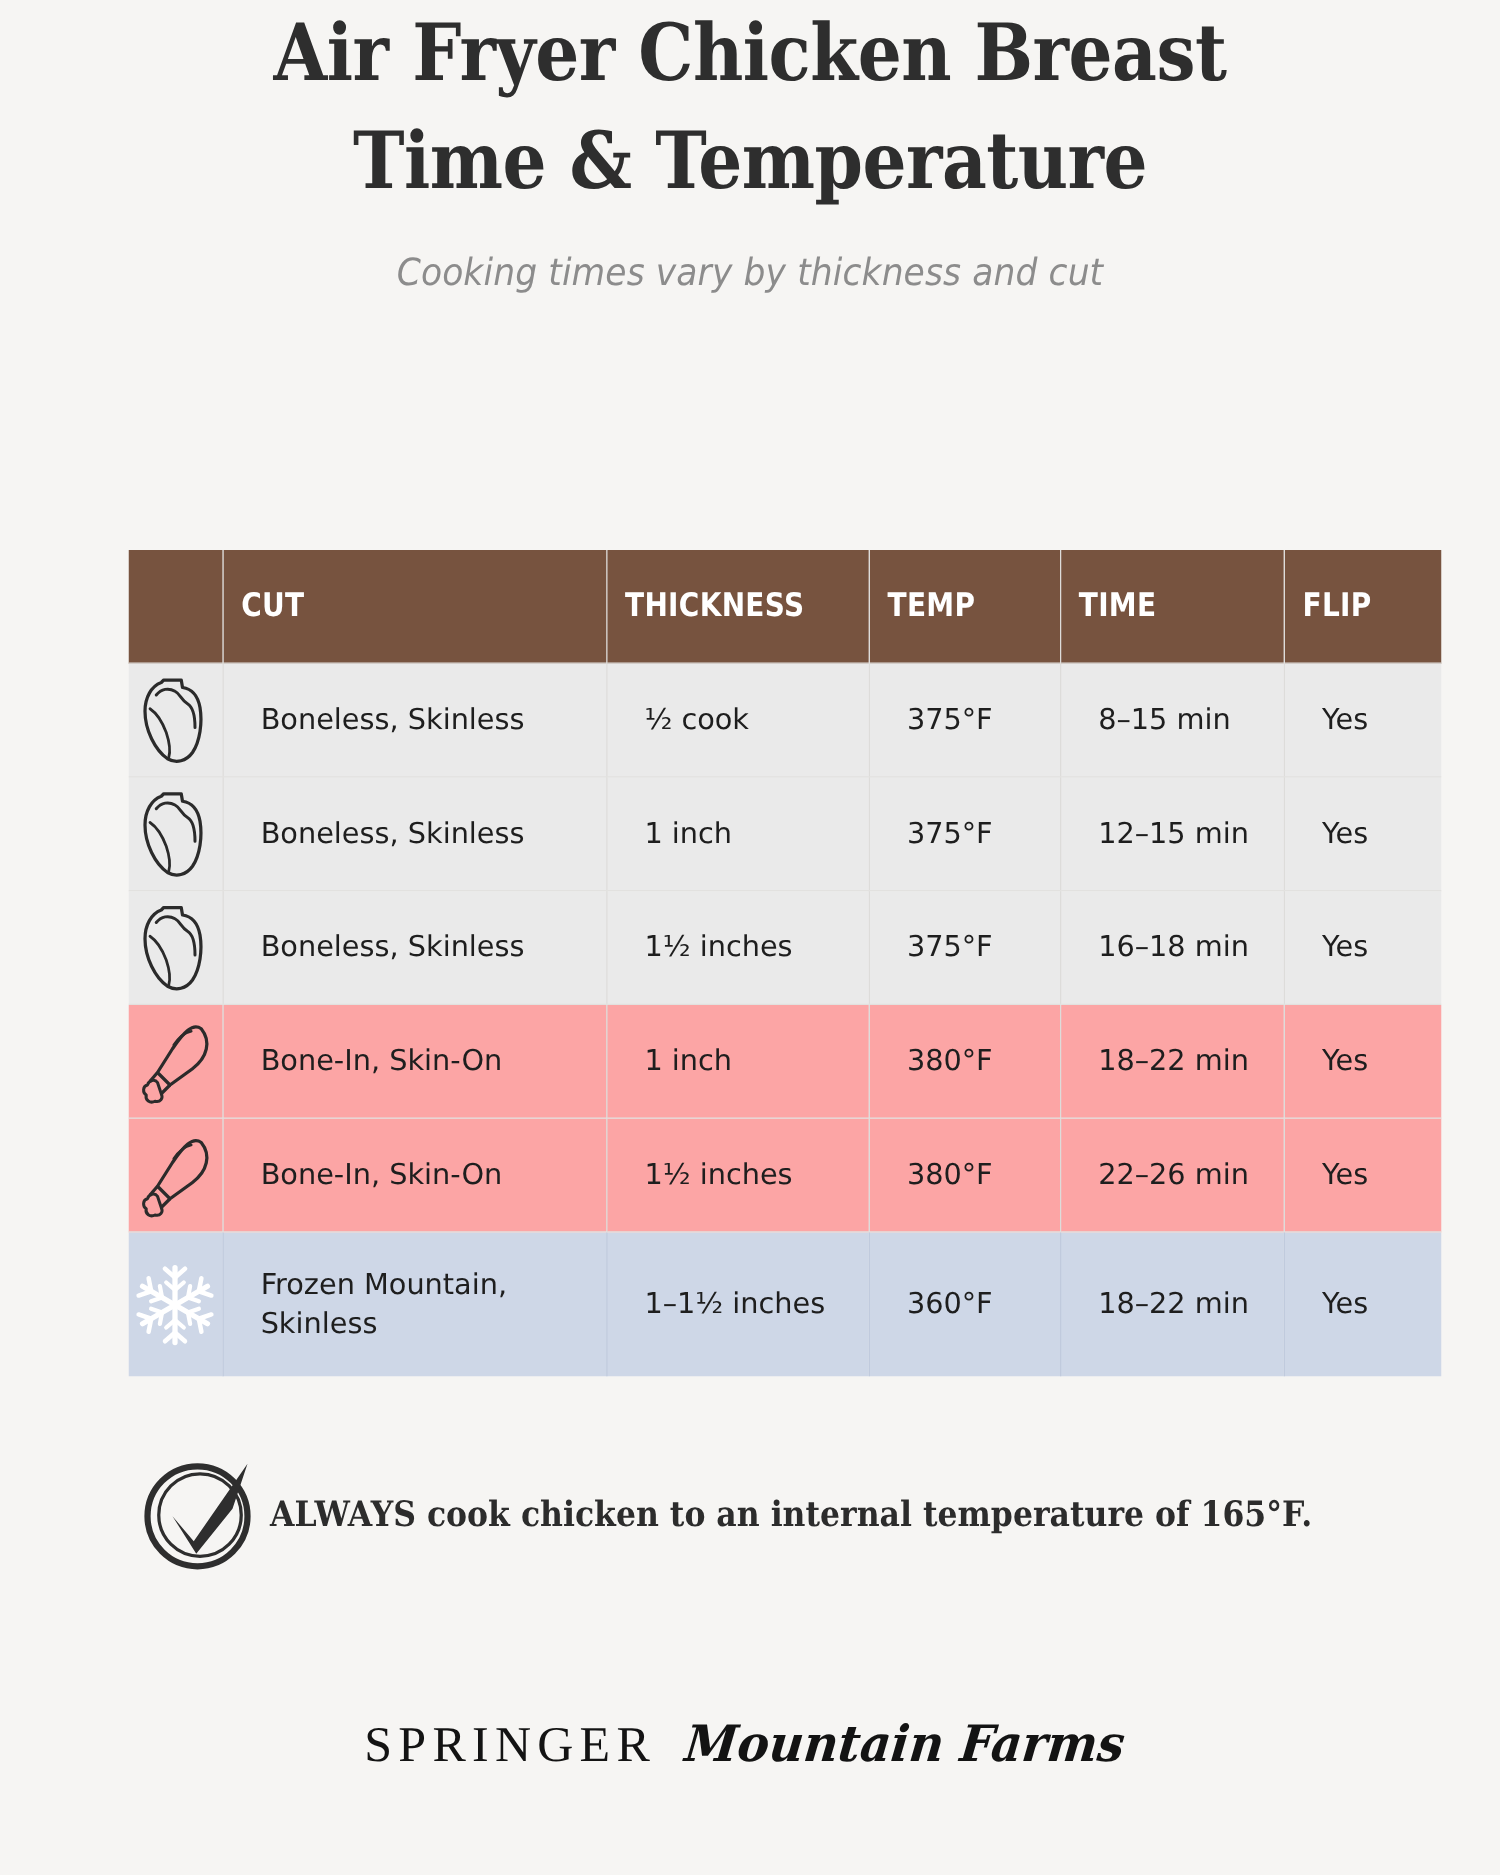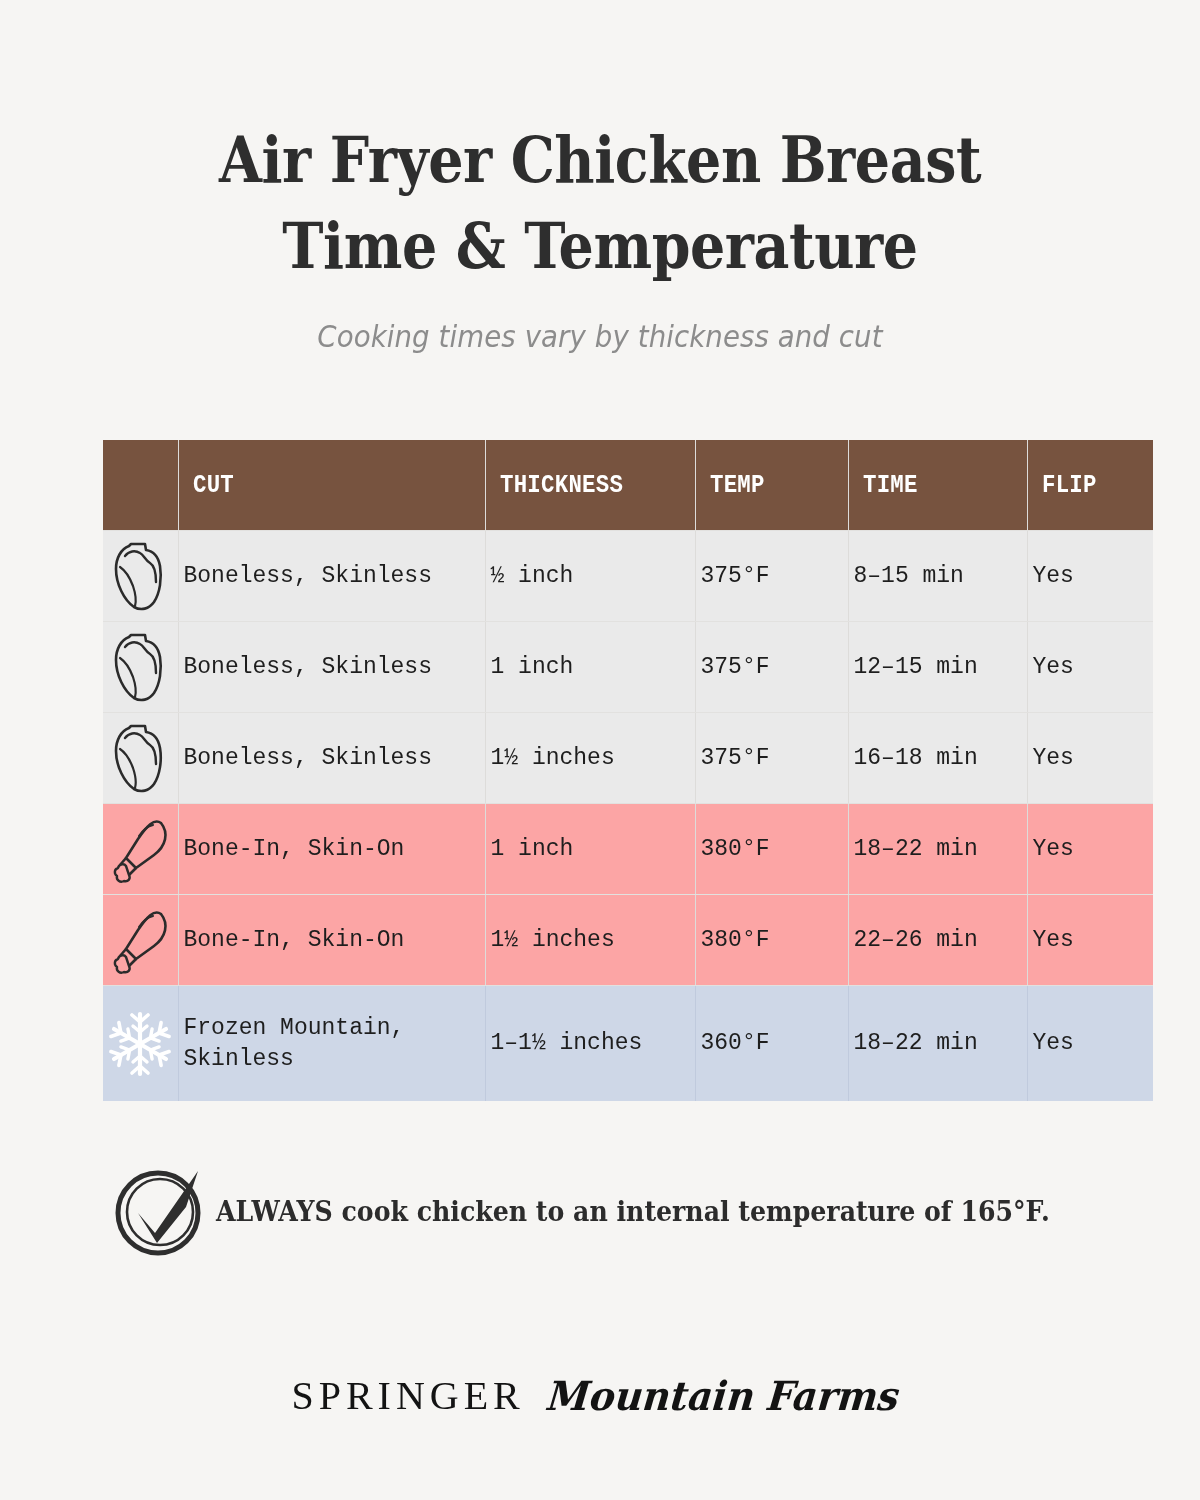--- a/index.html
+++ b/index.html
@@ -10,21 +10,20 @@
     width: 1200px;
     height: 1500px;
     background: #f6f5f3;
     font-family: "Liberation Sans", sans-serif;
     overflow: hidden;
     position: relative;
   }
 
   
   .header {
-    padding-top: 118px;
     text-align: center;
   }
   .title {
     font-family: "DejaVu Serif", serif;
     font-weight: bold;
     font-size: 63px;
     line-height: 1.36;
     color: #2e2e2e;
     letter-spacing: -0.5px;
     transform: scaleX(0.88);
@@ -52,21 +51,20 @@
     border-collapse: collapse;
     width: 1050px;
     table-layout: fixed;
   }
   table.cook-table th,
   table.cook-table td {
     text-align: left;
     vertical-align: middle;
     border-right: 1px solid #dddcda;
     border-bottom: 1px solid #e2e1df;
-    font-family: Liberation Mono, monospace;
   }
   table.cook-table tr > *:last-child { border-right: none; }
 
   thead th {
     background: #77533f;
     color: #ffffff;
     font-family: "DejaVu Sans", sans-serif;
     font-weight: bold;
     font-size: 26px;
     letter-spacing: 0.3px;
@@ -88,21 +86,21 @@
   .col-thick  { width: 210px; }
   .col-temp   { width: 153px; }
   .col-time   { width: 179px; }
   .col-flip   { width: 126px; }
 
   tbody td {
     font-family: "DejaVu Sans", sans-serif;
     font-size: 23px;
     color: #1e1e1e;
     height: 90px;
-    padding: 0 0 0 5px;
+    padding: 0 0 0 30px;
   }
   tbody td.icon-cell {
     padding: 0;
     text-align: center;
     line-height: 0;
   }
   tr.row-gray td { background: #eaeaea; }
   tr.row-white td { background: #fca5a5; }
   tr.row-frozen td { background: #ced7e7; border-bottom: none; border-right-color: #c0cadd; }
   tr.row-frozen td:last-child { border-right: none; }
@@ -191,21 +189,21 @@
         <tr class="row-gray">
           <td class="icon-cell"><span><svg width="58" height="72" viewBox="0 0 58 72" aria-hidden="true">
                 <path d="M18 6 C10 9 5 18 5 29 C5 44 13 60 23 67 C30 71 38 69 43 62 C49 53 51 38 49 26 C47 15 42 11 35 10 L34 4 L20 4 Z" fill="none" stroke="#2b2b2b" stroke-width="2.6" stroke-linejoin="round"></path>
                 <path d="M14 16 C18 11 24 10 29 13 C33 15 34 20 39 23 C44 26 45 33 45 42" fill="none" stroke="#2b2b2b" stroke-width="2.4" stroke-linecap="round"></path>
                 <path d="M9 27 C15 31 19 38 22 46 C24 52 26 59 24 66" fill="none" stroke="#2b2b2b" stroke-width="2.2" stroke-linecap="round"></path>
               </svg></span></td>
           <td>
             <span class="cut-label">Boneless, Skinless</span>
           </td>
           <td>
-            <span class="cut-label">½ inch</span>
+            <span class="cut-label">½ cook</span>
           </td>
           <td>
             <span class="cut-label">375°F</span>
           </td>
           <td>
             <span class="cut-label">8–15 min</span>
           </td>
           <td>
             <span class="cut-label">Yes</span>
           </td>

